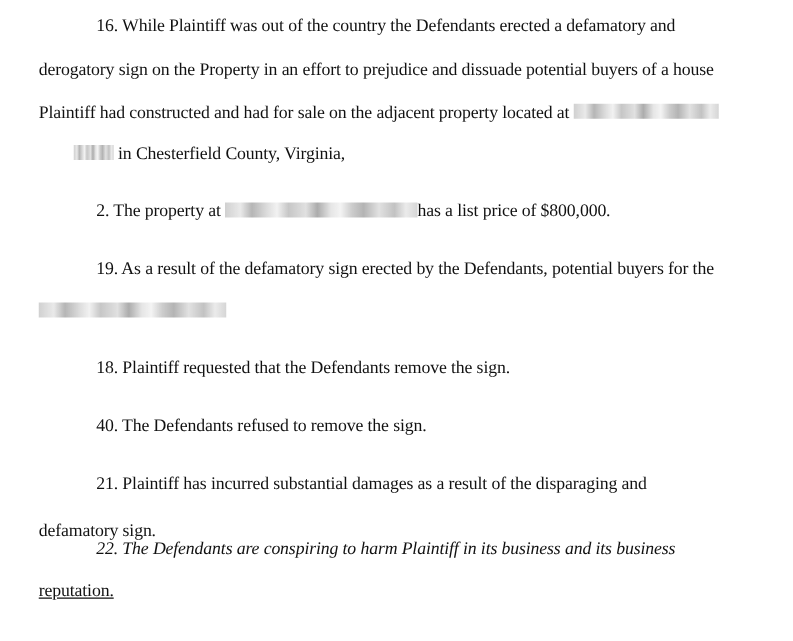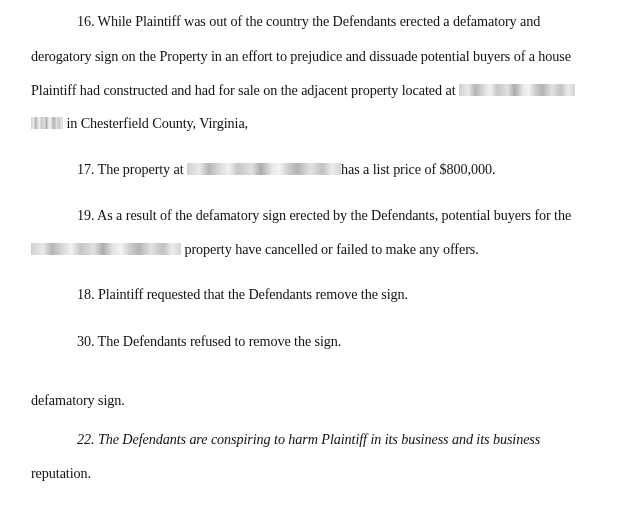--- a/index.html
+++ b/index.html
@@ -40,47 +40,50 @@
 
   <div class="line indent" style="top:12px;">
     <span>16. While Plaintiff was out of the country the Defendants erected a defamatory and</span>
   </div>
   <div class="line flush" style="top:47px;">
     <span>derogatory sign on the Property in an effort to prejudice and dissuade potential buyers of a house</span>
   </div>
   <div class="line flush" style="top:81px;">
     <span>Plaintiff had constructed and had for sale on the adjacent property located at </span><span class="redact" style="width:116px;"></span>
   </div>
-  <div class="line flush" style="top:114px;">
+  <div class="line flush" style="top:114px;margin-left:28px;">
     <span class="redact" style="width:32px;"></span><span> in Chesterfield County, Virginia,</span>
   </div>
 
   <div class="line indent" style="top:160px;">
-    <span>17. The property at </span><span class="redact" style="width:154px;"></span><span>has a list price of $800,000.</span>
+    <span>2. The property at </span><span class="redact" style="width:154px;"></span><span>has a list price of $800,000.</span>
   </div>
 
   <div class="line indent" style="top:206px;">
     <span>19. As a result of the defamatory sign erected by the Defendants, potential buyers for the</span>
   </div>
   <div class="line flush" style="top:240px;">
-    <span class="redact" style="width:150px;"></span><span> property have cancelled or failed to make any offers.</span>
+    <span class="redact" style="width:150px;"></span>
   </div>
 
   <div class="line indent" style="top:285px;">
     <span>18. Plaintiff requested that the Defendants remove the sign.</span>
   </div>
 
   <div class="line indent" style="top:332px;">
-    <span>30. The Defendants refused to remove the sign.</span>
+    <span>40. The Defendants refused to remove the sign.</span>
   </div>
 
-  <div class="line flush" style="top:391px;">
+  <div class="line indent" style="top:378px;">
+    <span>21. Plaintiff has incurred substantial damages as a result of the disparaging and</span>
+  </div>
+  <div class="line flush" style="top:416px;">
     <span>defamatory sign.</span>
   </div>
 
   <div class="line indent" style="top:430px;font-style:italic;">
     <span>22. The Defendants are conspiring to harm Plaintiff in its business and its business</span>
   </div>
-  <div class="line flush" style="top:464px;">
+  <div class="line flush" style="top:464px;text-decoration:underline;">
     <span>reputation.</span>
   </div>
 
 </div>
 
 </body></html>

